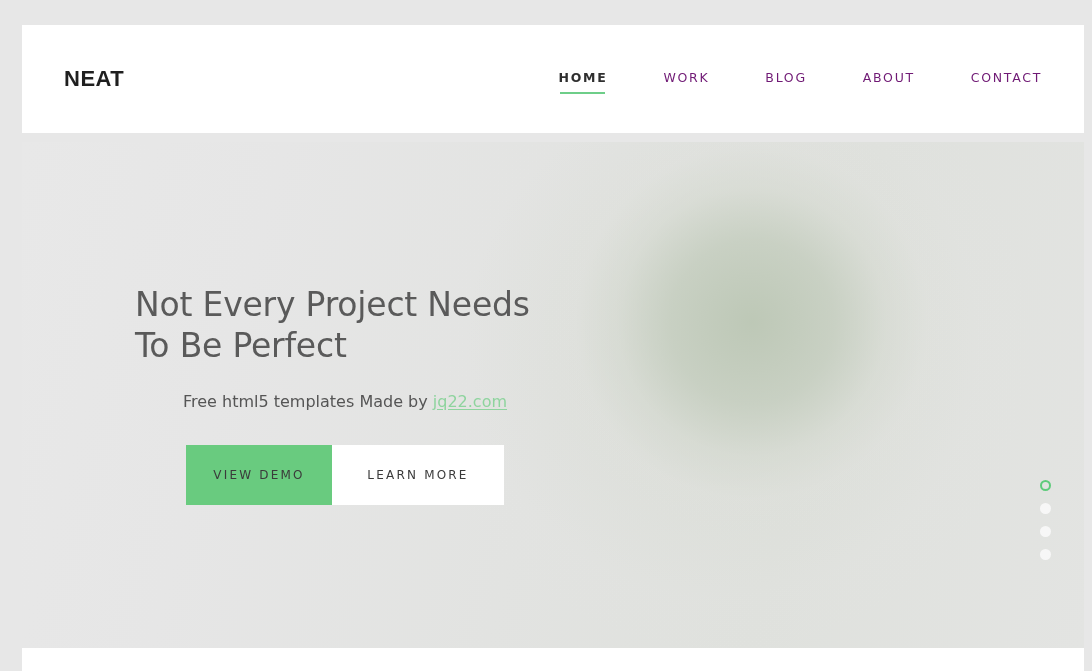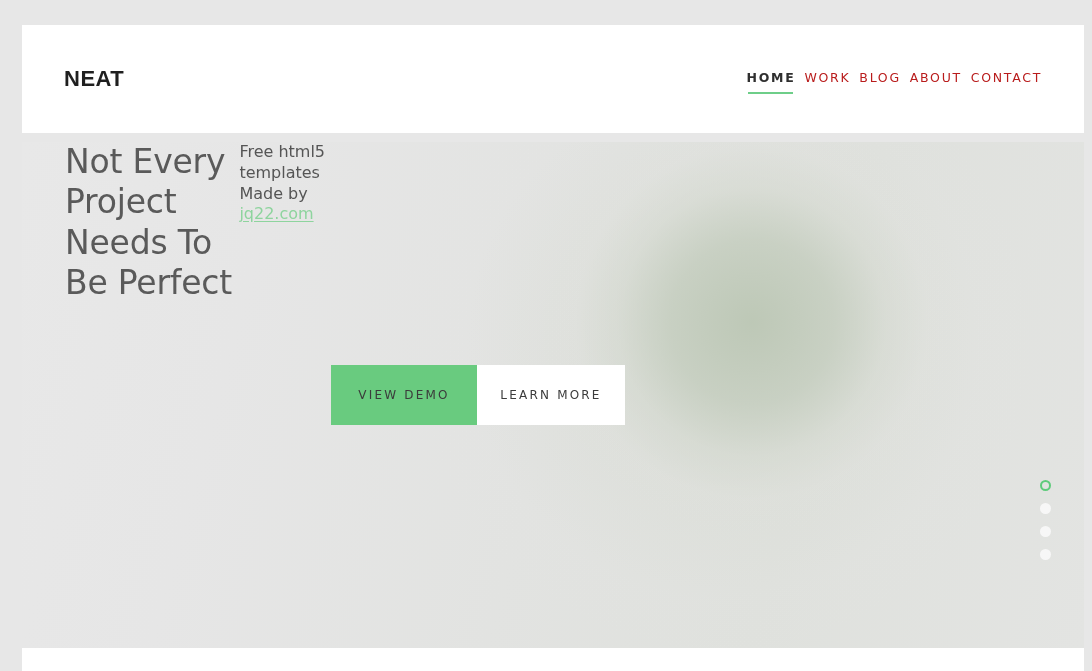--- a/index.html
+++ b/index.html
@@ -50,24 +50,25 @@
   .main-nav {
     display: flex;
     align-items: center;
     gap: 9px;
   }
 
   .nav-item {
     position: relative;
     font-size: 12.5px;
     letter-spacing: 1.7px;
-    color: #b91c1c;
+    color: #701a75;
     text-transform: uppercase;
     font-weight: 400;
     padding: 6px 0 9px 0;
+    margin-left: 47px;
     white-space: nowrap;
     cursor: pointer;
     text-decoration: none;
     font-family: "DejaVu Sans", sans-serif;
   }
   .nav-item:first-child { margin-left: 0; }
 
   .nav-item.active {
     color: #2f2f2f;
     font-weight: 700;
@@ -112,22 +113,23 @@
     filter: blur(0.4px);
   }
 
   .hero-inner {
     position: absolute;
     left: 43px;
     top: 0;
     width: 560px;
     height: 100%;
     display: flex;
-    flex-direction: row;
+    flex-direction: column;
     justify-content: center;
+    align-items: center;
   }
 
   .hero-title {
     font-family: "DejaVu Sans", sans-serif;
     font-size: 33px;
     font-weight: 400;
     line-height: 1.22;
     color: #5a5a5a;
     margin: 0 0 26px 0;
     max-width: 420px;
@@ -171,21 +173,21 @@
     white-space: nowrap;
     user-select: none;
   }
 
   .btn-primary {
     width: 146px;
     background: #69cb7f;
   }
 
   .btn-secondary {
-    width: 148px;
+    width: 172px;
     background: #ffffff;
   }
 
   
   .slider-dots {
     position: absolute;
     right: 33px;
     top: 338px;
     display: flex;
     flex-direction: column;

